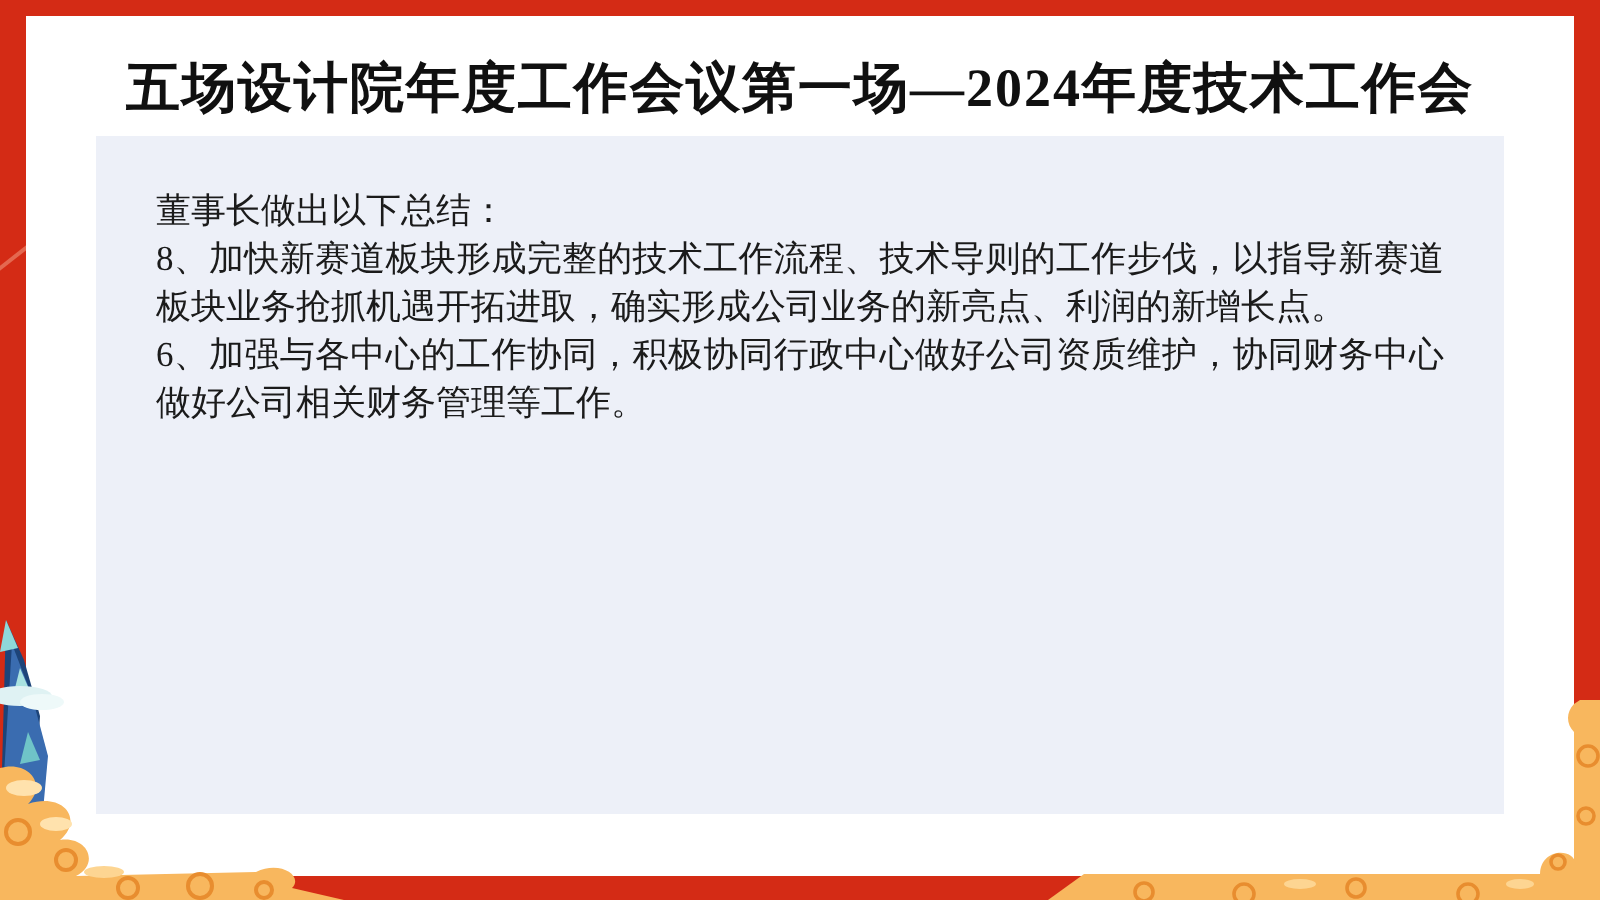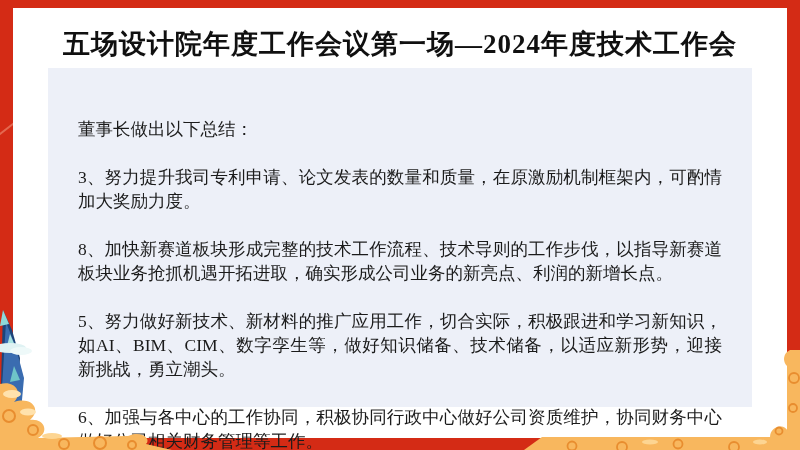--- a/index.html
+++ b/index.html
@@ -53,21 +53,20 @@
     background: #edf0f8;
     padding: 25px 30px 0 30px;
   }
 
   .content-box p {
     font-size: 17.5px;
     line-height: 24px;
     color: #1b1b1b;
     text-align: justify;
     text-justify: inter-ideograph;
-    margin-top: 24px;
   }
 
   .deco {
     position: absolute;
     pointer-events: none;
   }
   .deco-left { left: 0; bottom: 0; width: 190px; height: 150px; }
   .deco-right { right: 0; bottom: 0; width: 290px; height: 100px; }
 </style>
 </head>
@@ -75,23 +74,21 @@
 
 <div class="canvas">
 
   <div class="red-cloud-line"></div>
 
   <div class="slide">
     <h1 class="slide-title">五场设计院年度工作会议第一场—2024年度技术工作会</h1>
 
     <div class="content-box">
       <p>董事长做出以下总结：</p>
-      <p>3、努力提升我司专利申请、论文发表的数量和质量，在原激励机制框架内，可酌情加大奖励力度。</p>
       <p>8、加快新赛道板块形成完整的技术工作流程、技术导则的工作步伐，以指导新赛道板块业务抢抓机遇开拓进取，确实形成公司业务的新亮点、利润的新增长点。</p>
-      <p>5、努力做好新技术、新材料的推广应用工作，切合实际，积极跟进和学习新知识，如AI、BIM、CIM、数字孪生等，做好知识储备、技术储备，以适应新形势，迎接新挑战，勇立潮头。</p>
       <p>6、加强与各中心的工作协同，积极协同行政中心做好公司资质维护，协同财务中心做好公司相关财务管理等工作。</p>
     </div>
   </div>
 
   <svg class="deco deco-left" viewBox="0 0 190 150">
 
     <path d="M3,10 L12,30 L20,58 L16,120 L0,122 Z" fill="#1d4479"></path>
 
     <path d="M6,22 L16,48 L24,78 L20,122 L0,120 Z" fill="#3a6cb0"></path>
 

